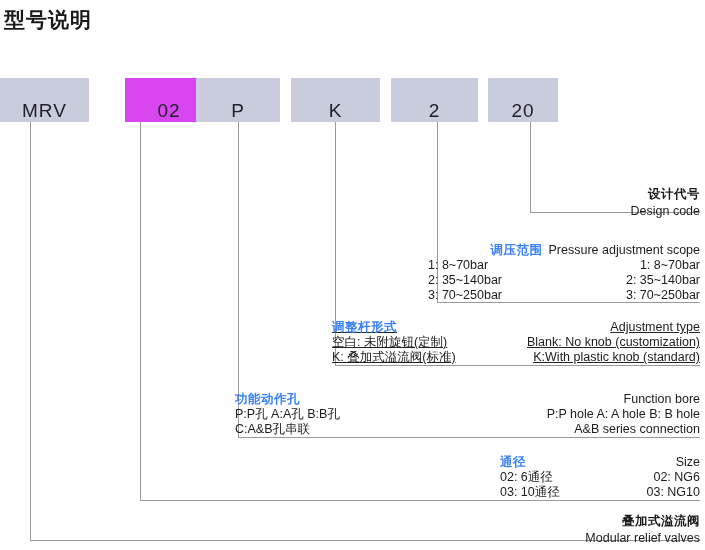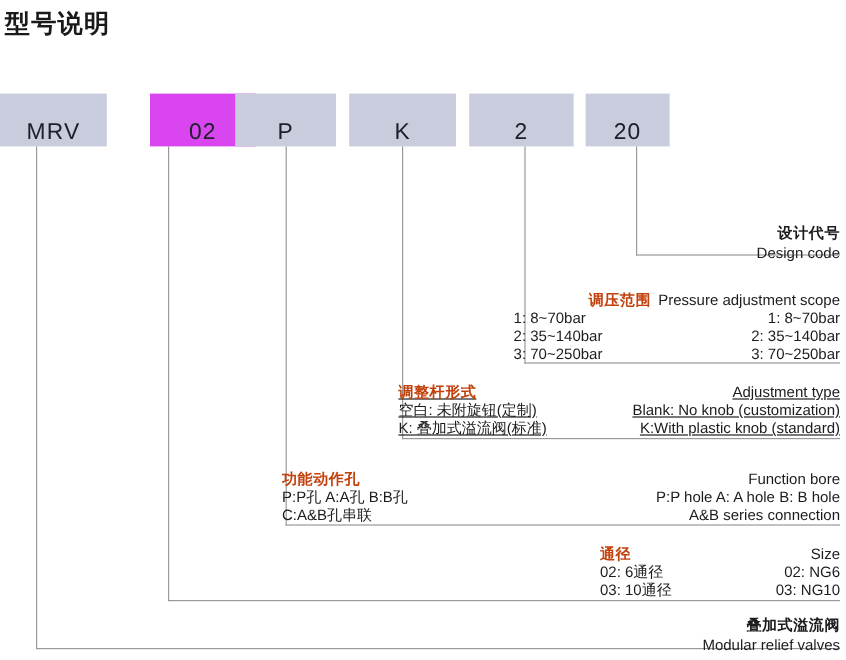--- a/index.html
+++ b/index.html
@@ -78,21 +78,21 @@
   }
   .anno-head {
     display: flex;
     justify-content: flex-end;
     align-items: baseline;
     white-space: nowrap;
     font-size: 12.5px;
   }
   .anno-head .cn {
     font-weight: bold;
-    color: #c2410c;
+    color: #3b82f6;
     letter-spacing: 0.5px;
   }
   .anno-head .en {
     color: #1c1c1c;
     margin-left: 6px;
   }
   
   .anno-head.split {
     justify-content: space-between;
   }

